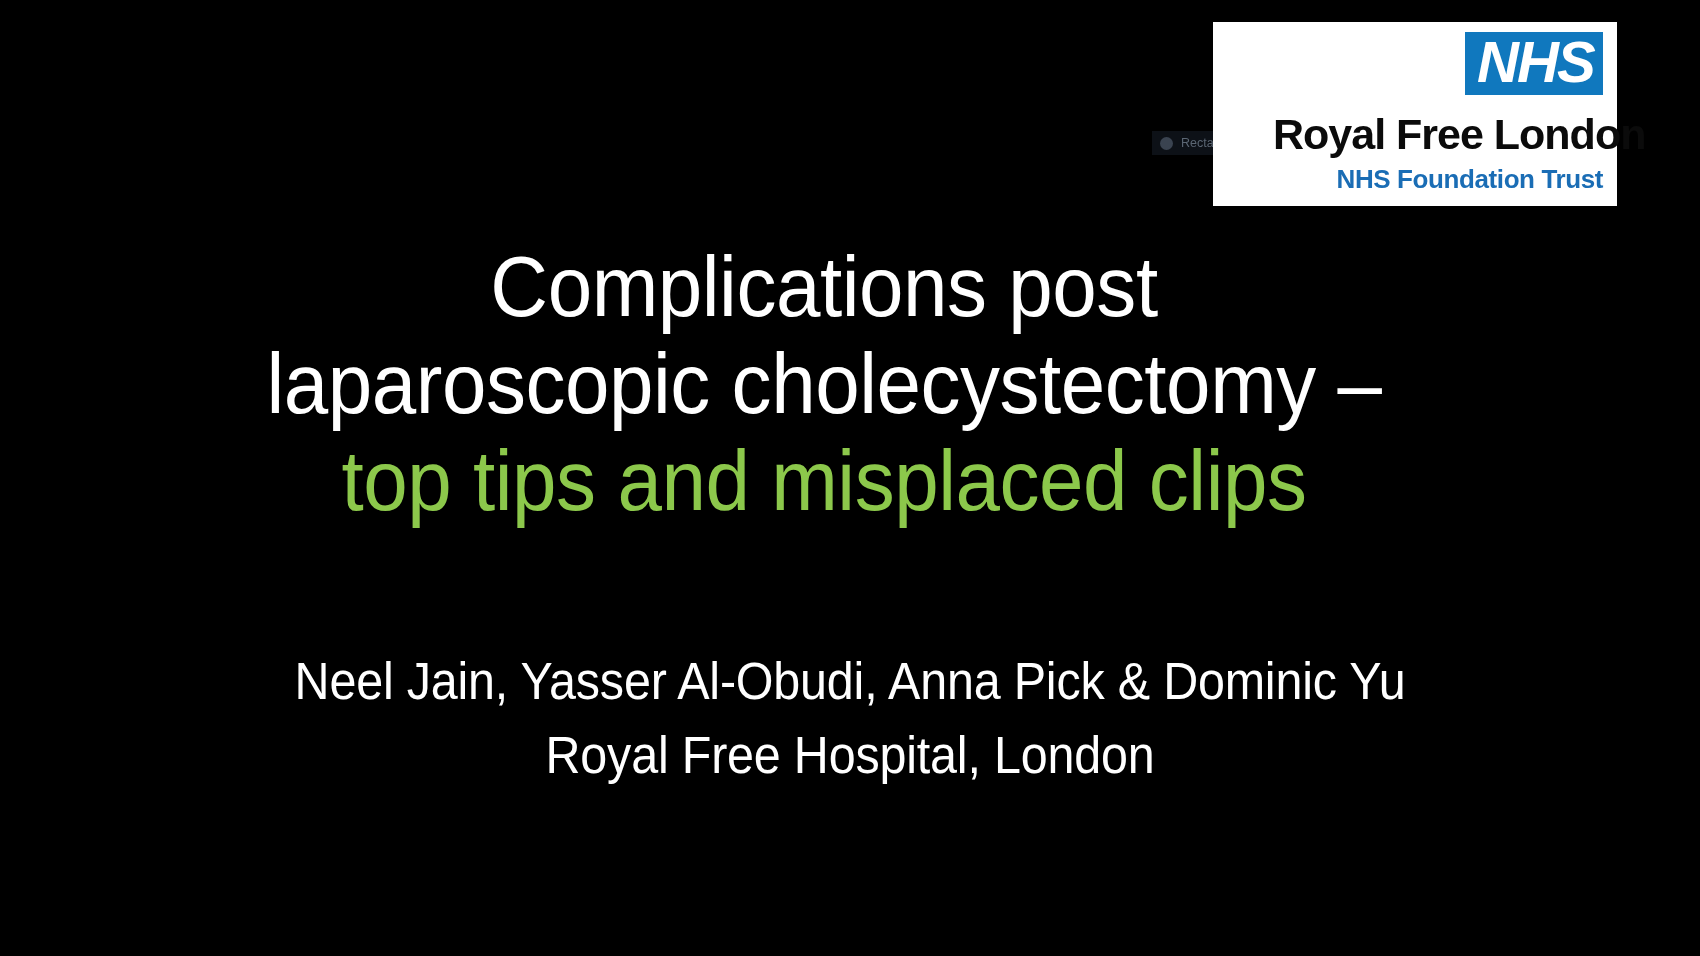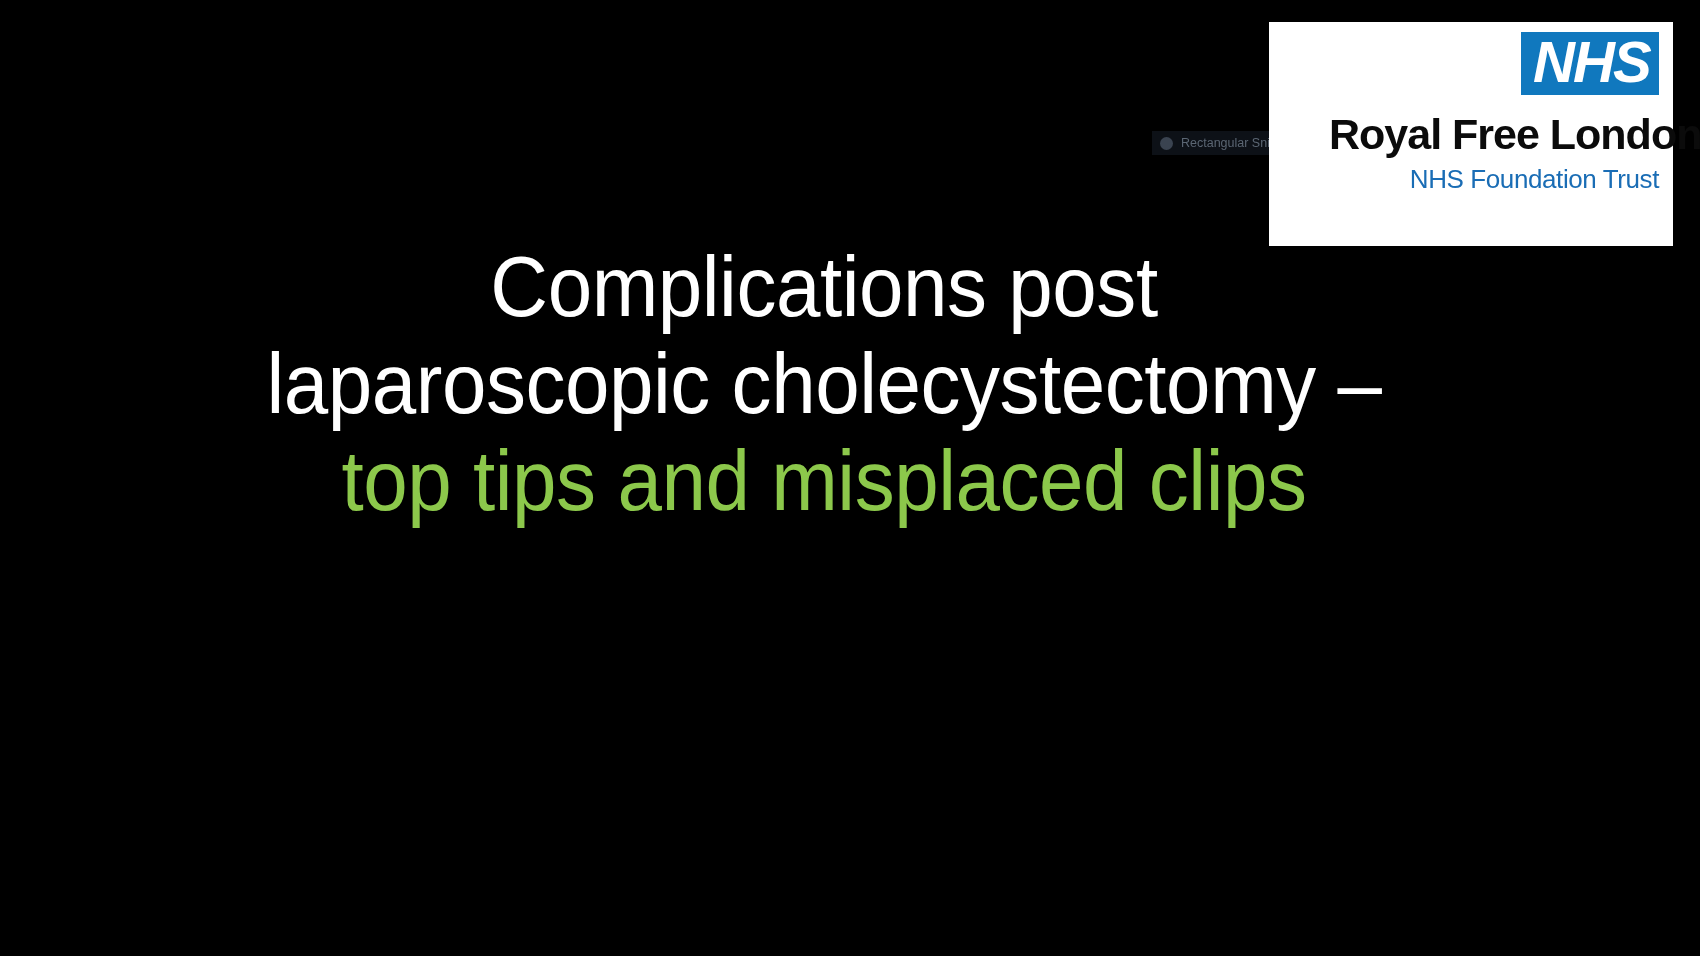--- a/index.html
+++ b/index.html
@@ -48,24 +48,24 @@
   .snip-artifact .snip-label {
     font-size: 12.5px;
     color: #5b6673;
     white-space: nowrap;
     font-family: "Liberation Sans", sans-serif;
   }
 
   
   .logo-box {
     position: absolute;
-    left: 1269px;
+    left: 1213px;
     top: 22px;
     width: 404px;
-    height: 224px;
+    height: 184px;
     background: #ffffff;
     z-index: 5;
     box-sizing: border-box;
   }
   .logo-nhs-row {
     position: absolute;
     right: 14px;
     top: 10px;
   }
   .logo-nhs-badge {
@@ -99,21 +99,21 @@
     color: #0b0b0b;
     white-space: nowrap;
     margin-left: 48px;
   }
   .logo-trust-sub {
     position: absolute;
     right: 14px;
     top: 143px;
     text-align: right;
     font-family: "Liberation Sans", sans-serif;
-    font-weight: normal;
+    font-weight: bold;
     font-size: 26px;
     line-height: 1.1;
     letter-spacing: -0.4px;
     color: #1a6db5;
     white-space: nowrap;
   }
 
   
   .title-block {
     position: absolute;
@@ -176,14 +176,18 @@
     <div class="logo-trust-name">Royal Free London</div>
     <div class="logo-trust-sub">NHS Foundation Trust</div>
   </div>
 
   <div class="title-block">
     <div class="title-line">Complications post</div>
     <div class="title-line">laparoscopic cholecystectomy –</div>
     <div class="title-line accent">top tips and misplaced clips</div>
   </div>
 
+  <div class="authors-block">
+    <div class="author-line">Neel Jain, Yasser Al-Obudi, Anna Pick &amp; Dominic Yu</div>
+    <div class="author-line">Royal Free Hospital, London</div>
+  </div>
 
 </div>
 
 </body></html>

